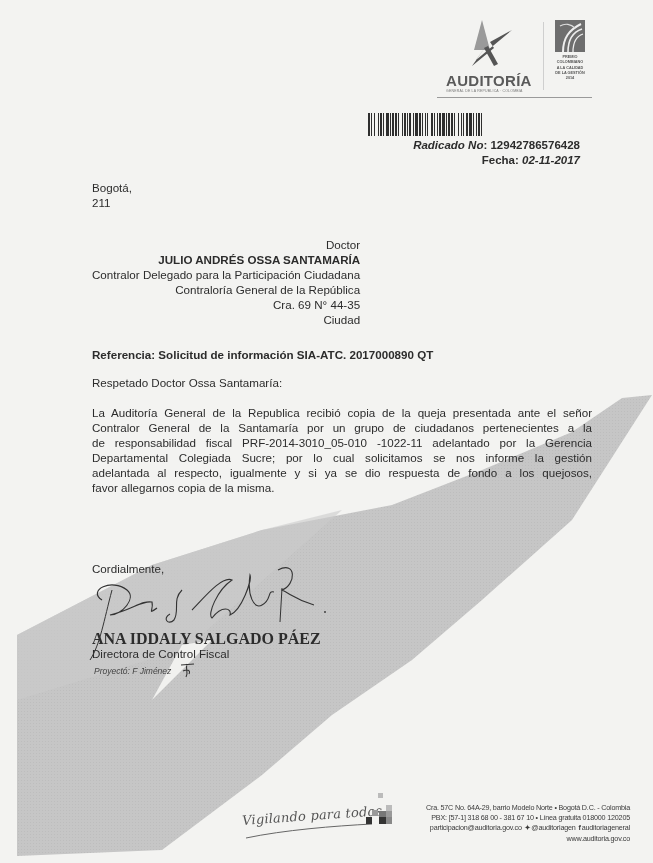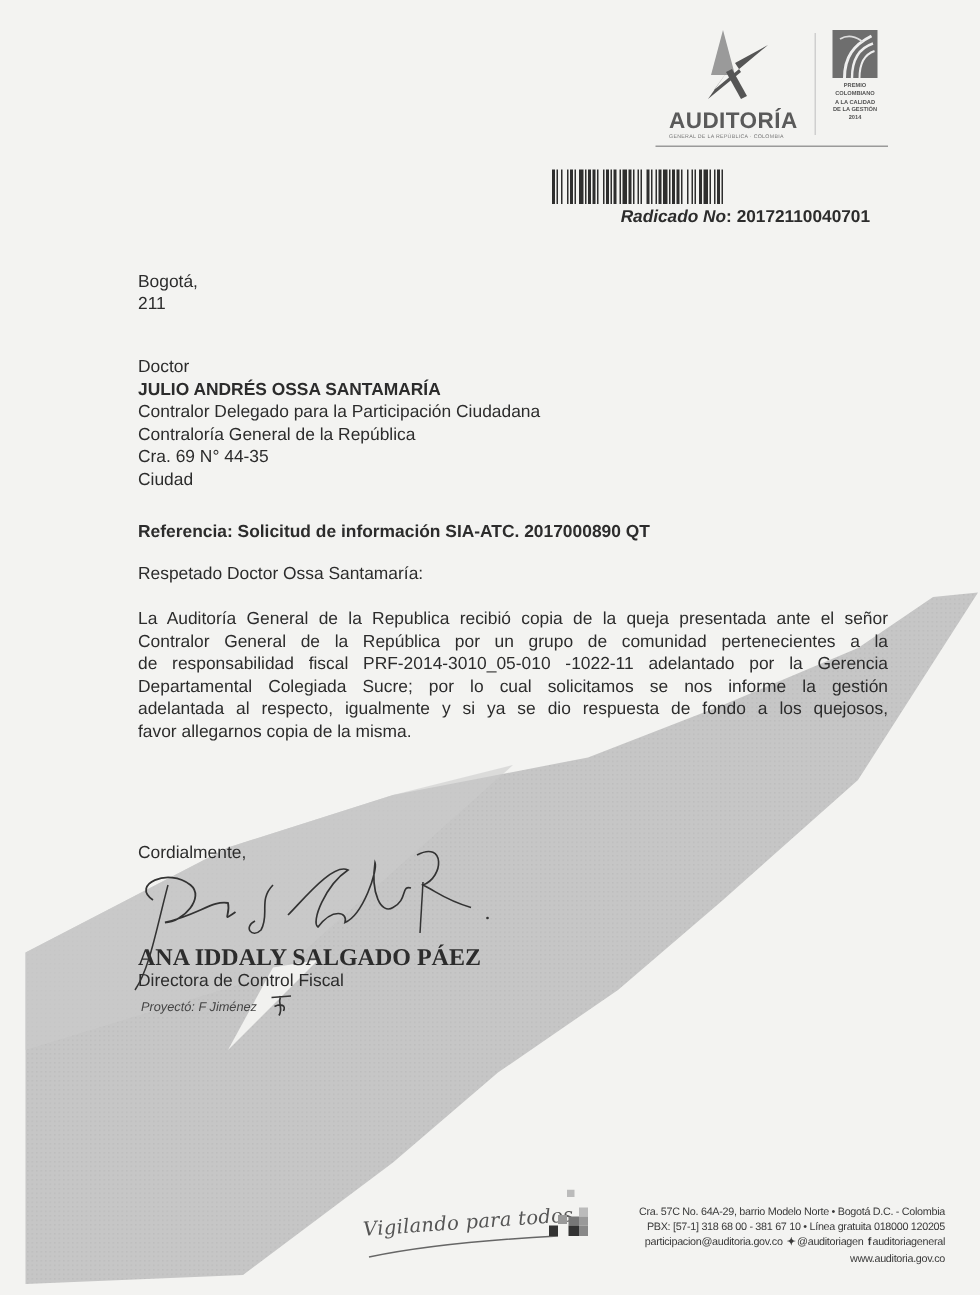--- a/index.html
+++ b/index.html
@@ -177,42 +177,43 @@
       <span style="width: 2px; background: transparent;"></span>
       <span style="width: 1px; background: rgb(46, 46, 46);"></span>
       <span style="width: 1px; background: transparent;"></span>
       <span style="width: 2px; background: rgb(46, 46, 46);"></span>
       <span style="width: 1px; background: transparent;"></span>
       <span style="width: 1px; background: rgb(46, 46, 46);"></span>
       <span style="width: 3px; background: transparent;"></span>
     </div>
 
   <div class="abs stamp" style="top:138px;">
-    <div><i class="bold">Radicado No</i><b>: </b><b>20172110040701</b></div>
+    <div><i class="bold">Radicado No</i><b>: </b><b>12942786576428</b></div>
+    <div><b>Fecha:</b> <i class="bold">02-11-2017</i></div>
   </div>
 
   <div class="abs txt" style="top:180px;">Bogotá,</div>
   <div class="abs txt" style="top:195px;">211</div>
 
-  <div class="abs txt" style="top:237px;">
+  <div class="abs txt" style="top:237px;text-align:right;">
     <div>Doctor</div>
     <div class="bold">JULIO ANDRÉS OSSA SANTAMARÍA</div>
     <div>Contralor Delegado para la Participación Ciudadana</div>
     <div>Contraloría General de la República</div>
     <div>Cra. 69 N° 44-35</div>
     <div>Ciudad</div>
   </div>
 
   <div class="abs txt bold" style="top:347px;">Referencia: Solicitud de información SIA-ATC. 2017000890 QT</div>
 
   <div class="abs txt" style="top:375px;text-align:right;">Respetado Doctor Ossa Santamaría:</div>
 
   <div class="abs para" style="top:405px;">
     <span class="line">La Auditoría General de la Republica recibió copia de la queja presentada ante el señor</span>
-    <span class="line">Contralor General de la República por un grupo de comunidad pertenecientes a la</span>
+    <span class="line">Contralor General de la Santamaría por un grupo de ciudadanos pertenecientes a la</span>
     <span class="line">de responsabilidad fiscal PRF-2014-3010_05-010 -1022-11 adelantado por la Gerencia</span>
     <span class="line">Departamental Colegiada Sucre; por lo cual solicitamos se nos informe la gestión</span>
     <span class="line">adelantada al respecto, igualmente y si ya  se dio respuesta de fondo a los quejosos,</span>
     <span class="line last">favor allegarnos copia de la misma.</span>
   </div>
 
 
   <div class="abs txt" style="top:561px;">Cordialmente,</div>
 
   <svg class="abs signature" width="250" height="110" viewBox="0 0 250 110">

